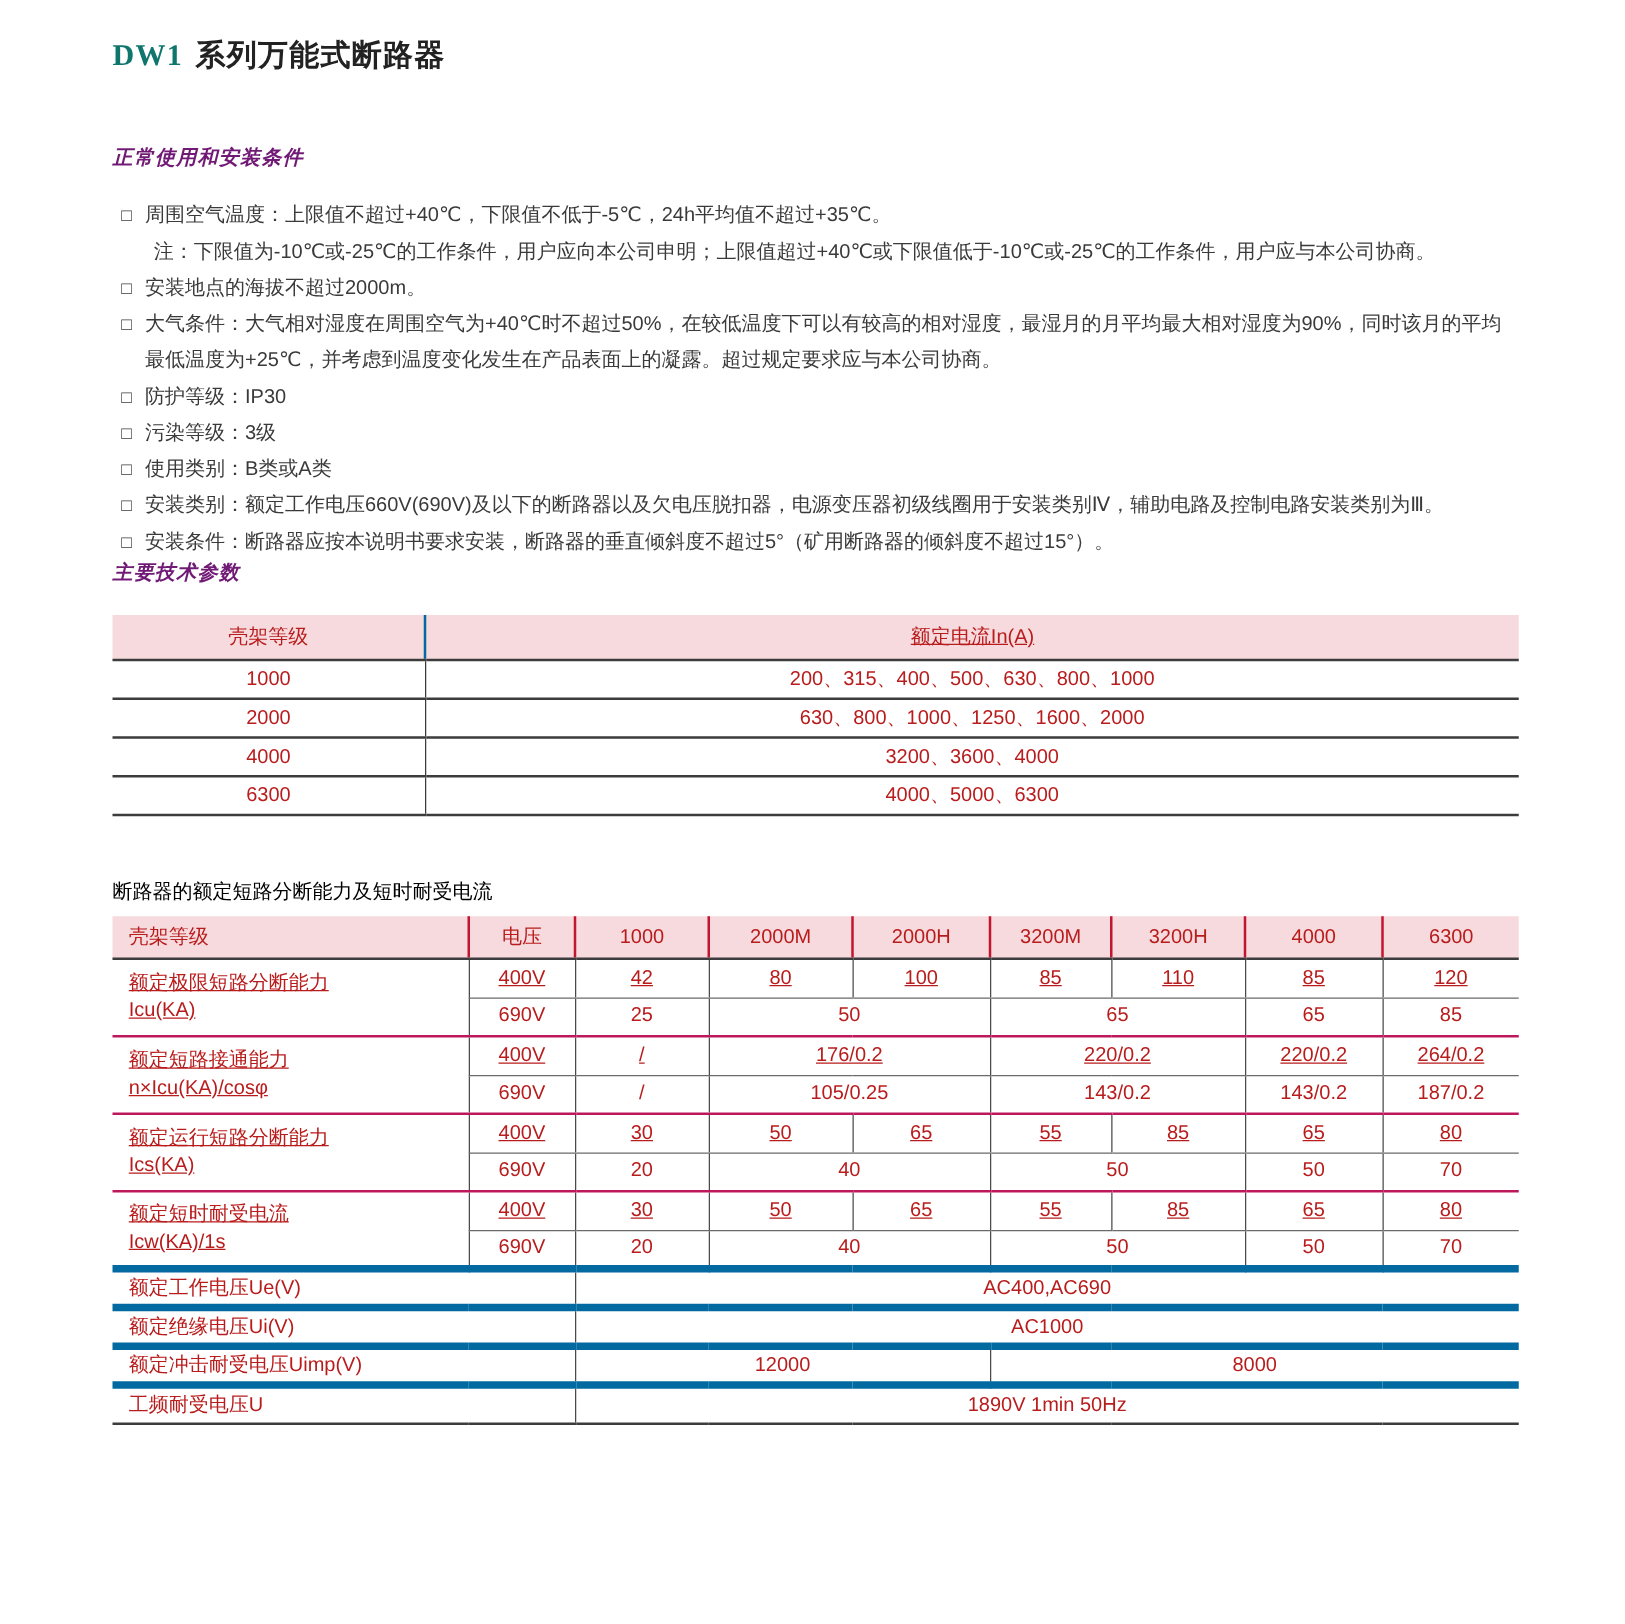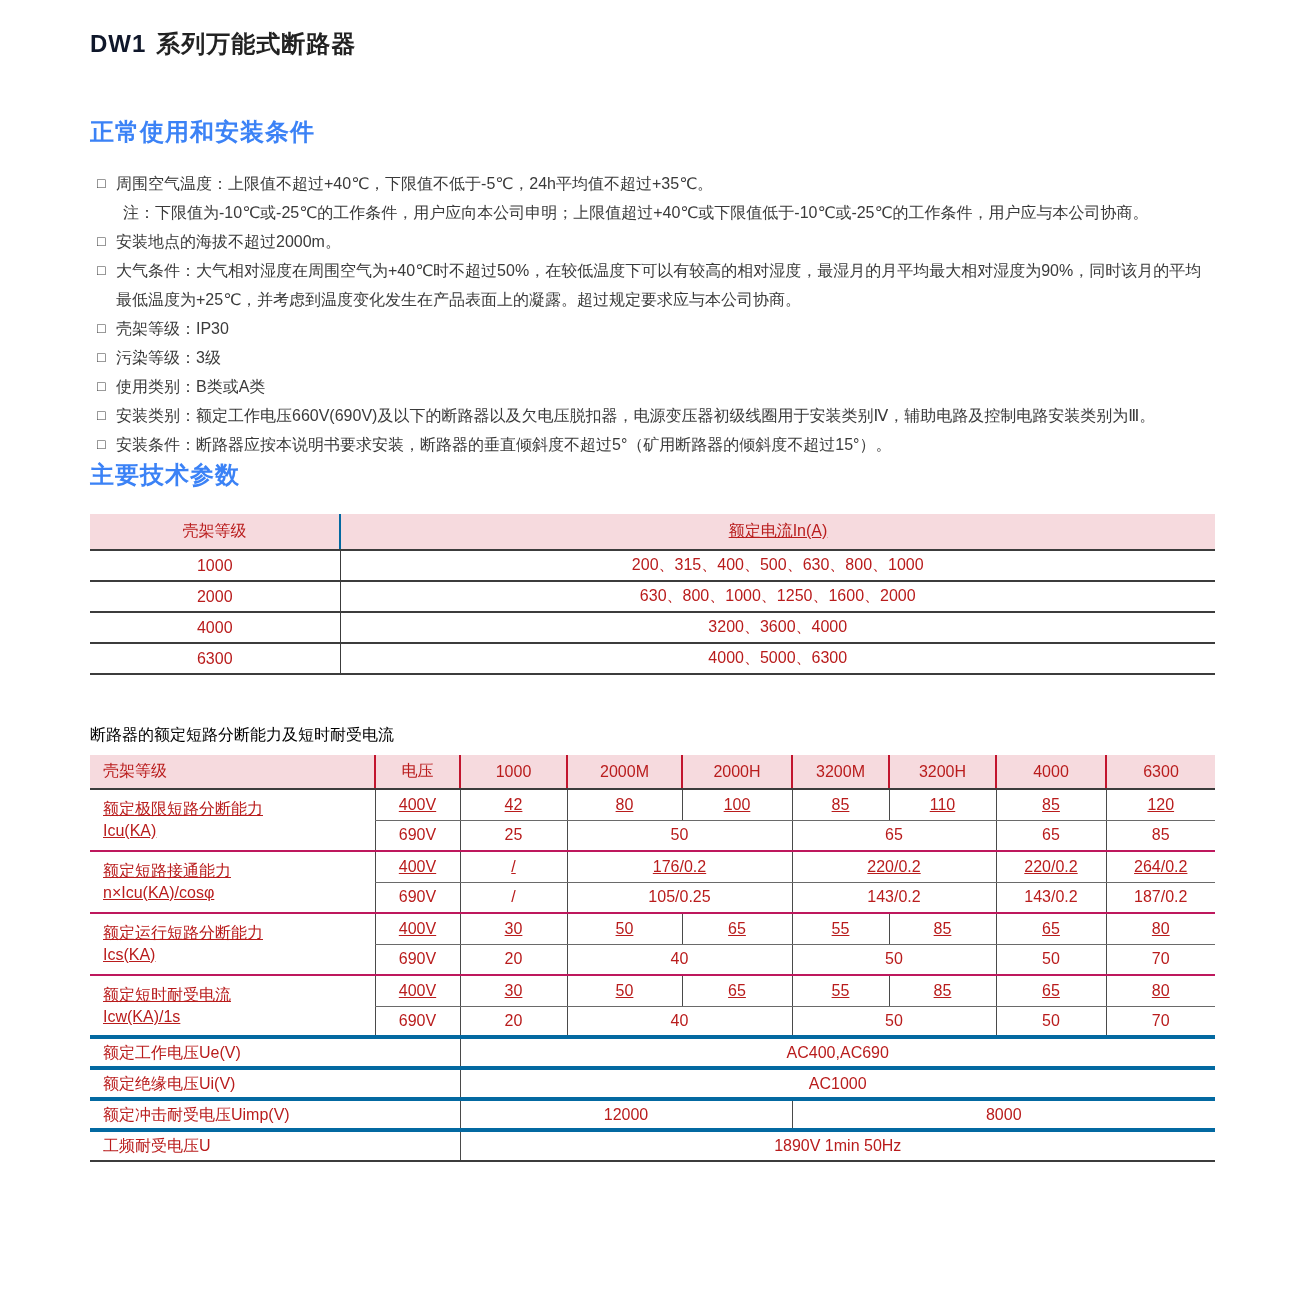--- a/index.html
+++ b/index.html
@@ -1,22 +1,22 @@
 <!DOCTYPE html>
 <html><head>
 <meta charset="utf-8">
 <style>
   * { margin:0; padding:0; box-sizing:border-box; }
   body { background:#ffffff; font-family:"Liberation Sans","DejaVu Sans",sans-serif; color:#333; }
   .page { width:1300px; height:1299px; background:#fff; padding:28px 85px 0 90px; overflow:hidden; }
 
   .doc-title { font-size:24px; font-weight:bold; color:#222; letter-spacing:1px; }
-  .doc-title .code { color:#0f172a; margin-right:10px; }
-
-  .sec-head { color:#3b82f6; font-size:24px; font-weight:bold; letter-spacing:1px; }
+  .doc-title .code { color:#0f766e; margin-right:10px;font-family:Liberation Serif, serif; }
+
+  .sec-head { color:#701a75; font-size:16px; font-weight:bold; letter-spacing:1px;font-style:italic; }
   .sec-head.first { margin-top:56px; }
   .sec-head.second { }
 
   .cond-list { margin-top:21px; font-size:16px; line-height:29px; color:#3a3a3a; }
   .cond-item { display:flex; padding-left:7px; }
   .bullet { flex:0 0 19px; font-size:14px; color:#3a3a3a; }
   .cond-text { flex:1; }
   .cond-note { margin-left:26px; padding-left:7px; }
 
   table { border-collapse:collapse; table-layout:fixed; width:1125px; color:#b91c1c; }
@@ -32,21 +32,21 @@
 
   
   .t2-title { margin-top:50px; font-size:16px; color:#000000; }
   .t2 { margin-top:9px; }
   .t2 th { background:#f6dade; height:34px; border-bottom:2px solid #3c3c3c; }
   .t2 th + th { border-left:2px solid #c2152e; }
   .t2 td { height:31px; border-left:1px solid #4a4a4a; }
   .t2 td.lbl { text-align:left; padding-left:13px; border-left:none; line-height:1.35; }
   .t2 tr.grp-top td { border-top:2px solid #be185d;text-decoration:underline; }
   .t2 tr.r400 td:not(.lbl) { border-bottom:1px solid #6a6a6a; }
-  .t2 tr.ftr td { border-top:4px solid #0369a1; }
+  .t2 tr.ftr td { border-top:6px solid #0369a1; }
   .t2 tr.ftr:last-child td { border-bottom:2px solid #3c3c3c; }
 </style>
 </head>
 <body>
 
 <div class="page">
 
   <div class="doc-title">
     <span class="code">DW1</span><span>系列万能式断路器</span>
   </div>
@@ -64,21 +64,21 @@
     <div class="cond-item">
       <span class="bullet">□</span>
       <span class="cond-text">安装地点的海拔不超过2000m。</span>
     </div>
     <div class="cond-item">
       <span class="bullet">□</span>
       <span class="cond-text">大气条件：大气相对湿度在周围空气为+40℃时不超过50%，在较低温度下可以有较高的相对湿度，最湿月的月平均最大相对湿度为90%，同时该月的平均最低温度为+25℃，并考虑到温度变化发生在产品表面上的凝露。超过规定要求应与本公司协商。</span>
     </div>
     <div class="cond-item">
       <span class="bullet">□</span>
-      <span class="cond-text">壳架等级：IP30</span>
+      <span class="cond-text">防护等级：IP30</span>
     </div>
     <div class="cond-item">
       <span class="bullet">□</span>
       <span class="cond-text">污染等级：3级</span>
     </div>
     <div class="cond-item">
       <span class="bullet">□</span>
       <span class="cond-text">使用类别：B类或A类</span>
     </div>
     <div class="cond-item">

